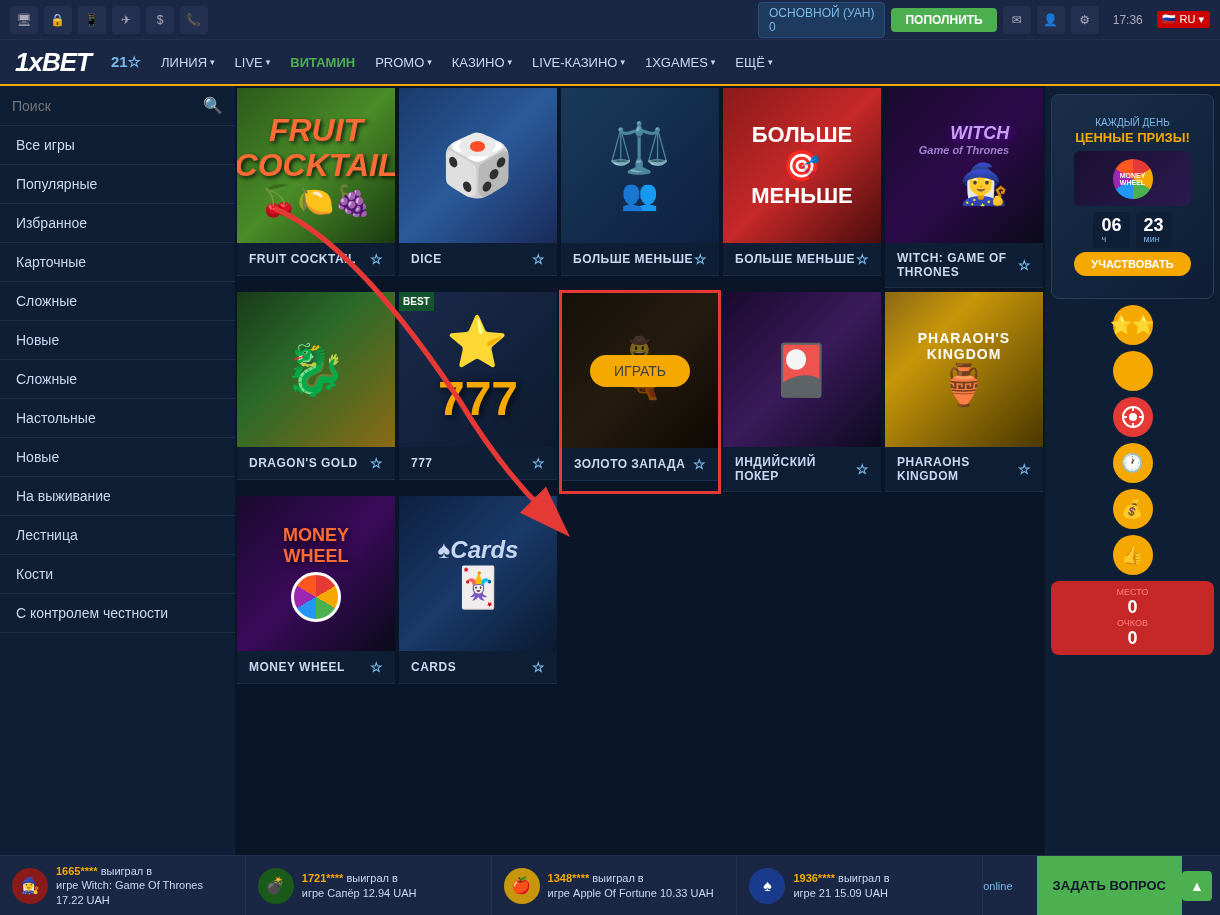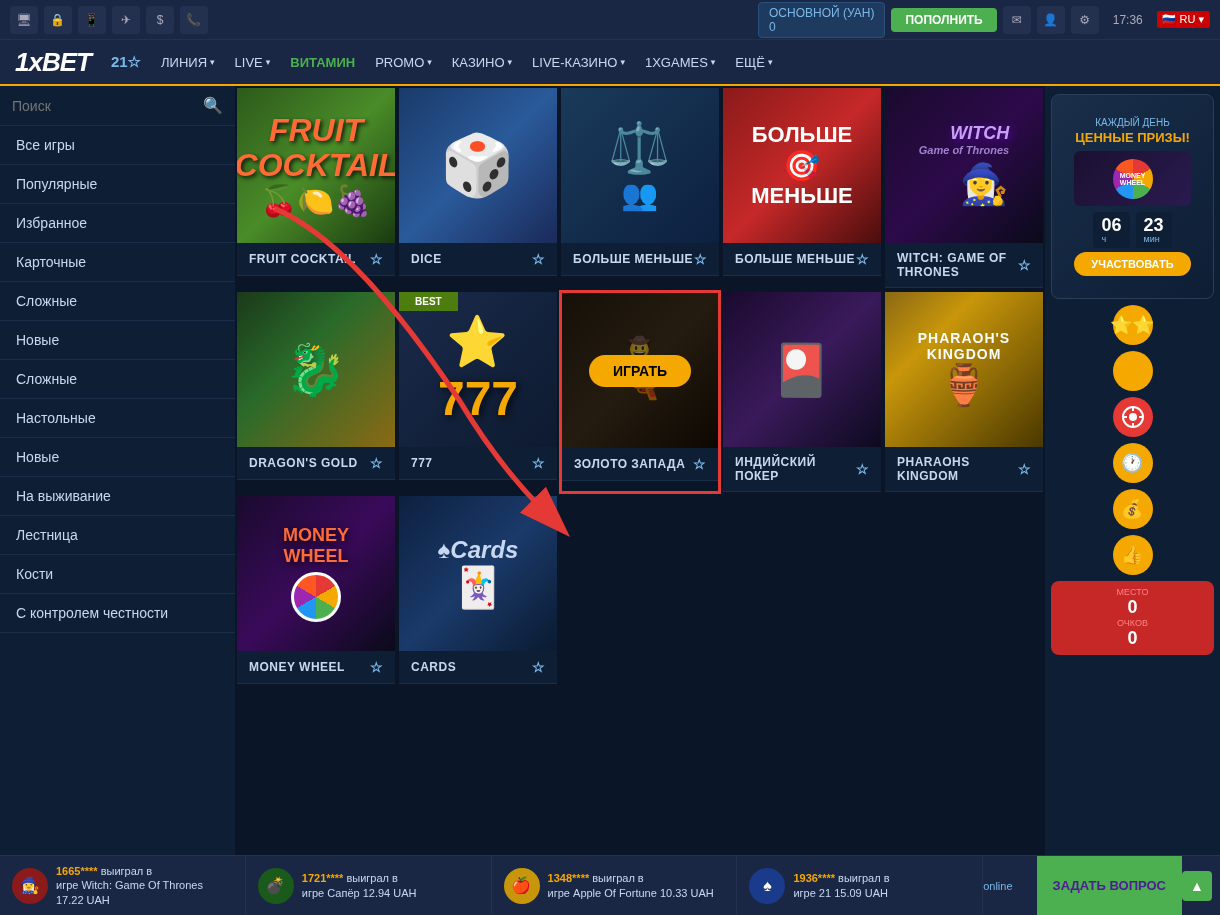--- a/index.html
+++ b/index.html
@@ -182,46 +182,46 @@
       height: 155px;
       background: rgba(0,0,0,0.5);
       display: flex;
       align-items: center;
       justify-content: center;
       opacity: 0;
       transition: opacity 0.2s;
     }
     .play-btn {
       background: #f4a800;
-      color: #000000;
+      color: #404040;
       border: none;
       border-radius: 20px;
       padding: 8px 24px;
       font-size: 14px;
-      font-weight: bold;
+      font-weight: normal;
       cursor: pointer;
     }
     .game-card.highlighted {
       border: 3px solid #e53935;
     }
     .game-card.highlighted .game-overlay {
       opacity: 1;
     }
     .game-card.highlighted .play-btn {
       background: #f4a800;
     }
     .star-icon { color: #7ab8e8; font-size: 14px; }
     .best-badge {
       position: absolute;
       top: 0; left: 0;
-      background: #4d7c0f;
+      background: #14532d;
       color: #fff;
       font-size: 10px;
       font-weight: bold;
-      padding: 4px 16px;
+      padding: 4px 4px;
       z-index: 2;
     }
 
     
     .bg-fruit { background: linear-gradient(135deg, #2d5a1b 0%, #4a8c28 50%, #1a3a10 100%); }
     .bg-dice { background: linear-gradient(135deg, #1a3a6a 0%, #2a5a9a 50%, #1a2a5a 100%); }
     .bg-big-small { background: linear-gradient(135deg, #1a3a5a 0%, #0d2040 100%); }
     .bg-big-small2 { background: linear-gradient(135deg, #8b1a1a 0%, #c62828 50%, #4a0d0d 100%); }
     .bg-witch { background: linear-gradient(135deg, #1a0a2e 0%, #2d0a4a 50%, #0a0a1a 100%); }
     .bg-dragons { background: linear-gradient(135deg, #1a3a1a 0%, #2a6a2a 40%, #8b6914 100%); }
@@ -344,21 +344,21 @@
       font-size: 16px;
     }
     .bottom-avatar-1 { background: #8b1a1a; }
     .bottom-avatar-2 { background: #1a5a1a; }
     .bottom-avatar-3 { background: #c8960a; }
     .bottom-avatar-4 { background: #1a3a8b; }
     .bottom-news-text { font-size: 11px; color: #c8d8f0; line-height: 1.3; }
     .bottom-news-name { color: #f4a800; font-weight: bold; }
     .help-btn {
       background: #4caf50;
-      color: #4c1d95;
+      color: #0f172a;
       border: none;
       padding: 20px 16px;
       font-size: 13px;
       font-weight: bold;
       cursor: pointer;
       height: 100%;
       white-space: nowrap;
     }
     .help-online { color: #7ab8e8; font-size: 11px; margin-right: 24px; }
     .scroll-up-btn {

